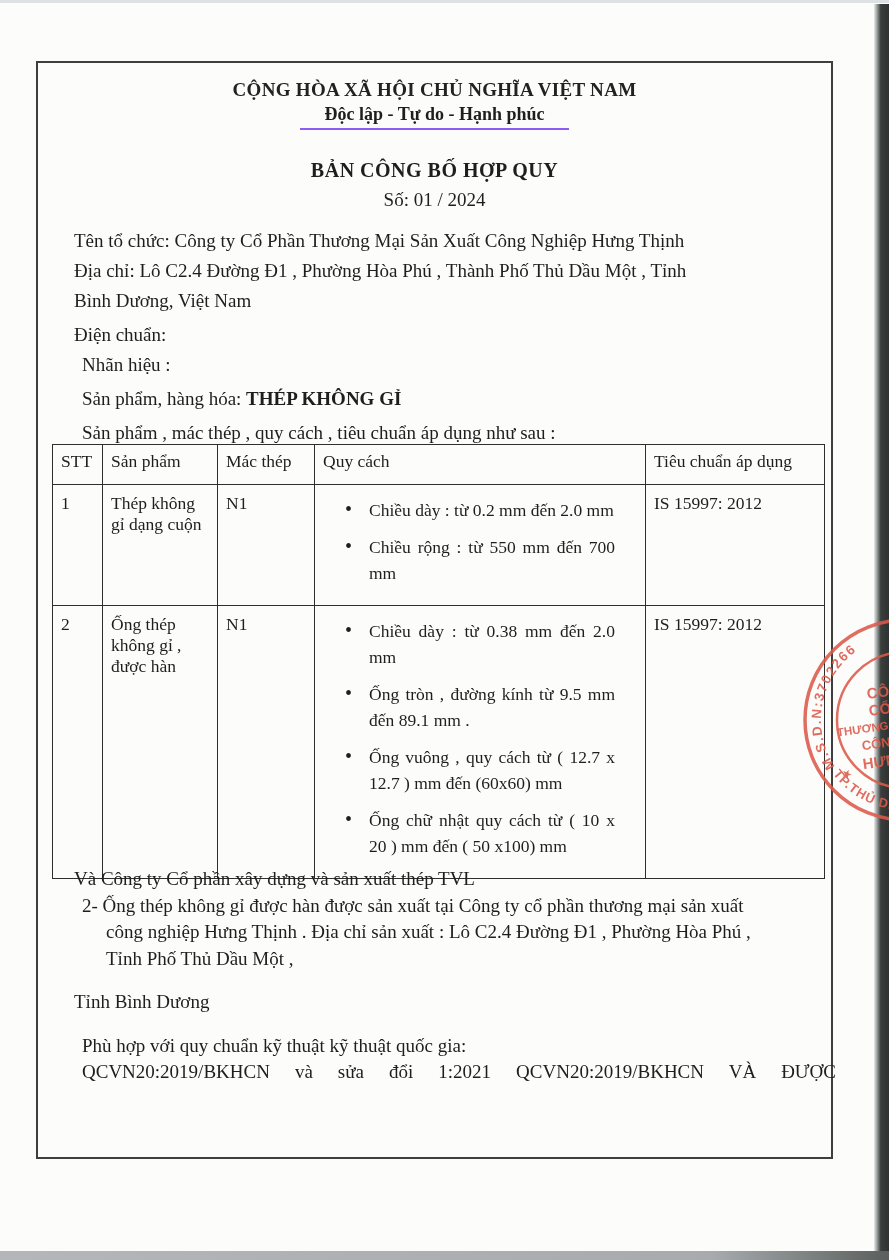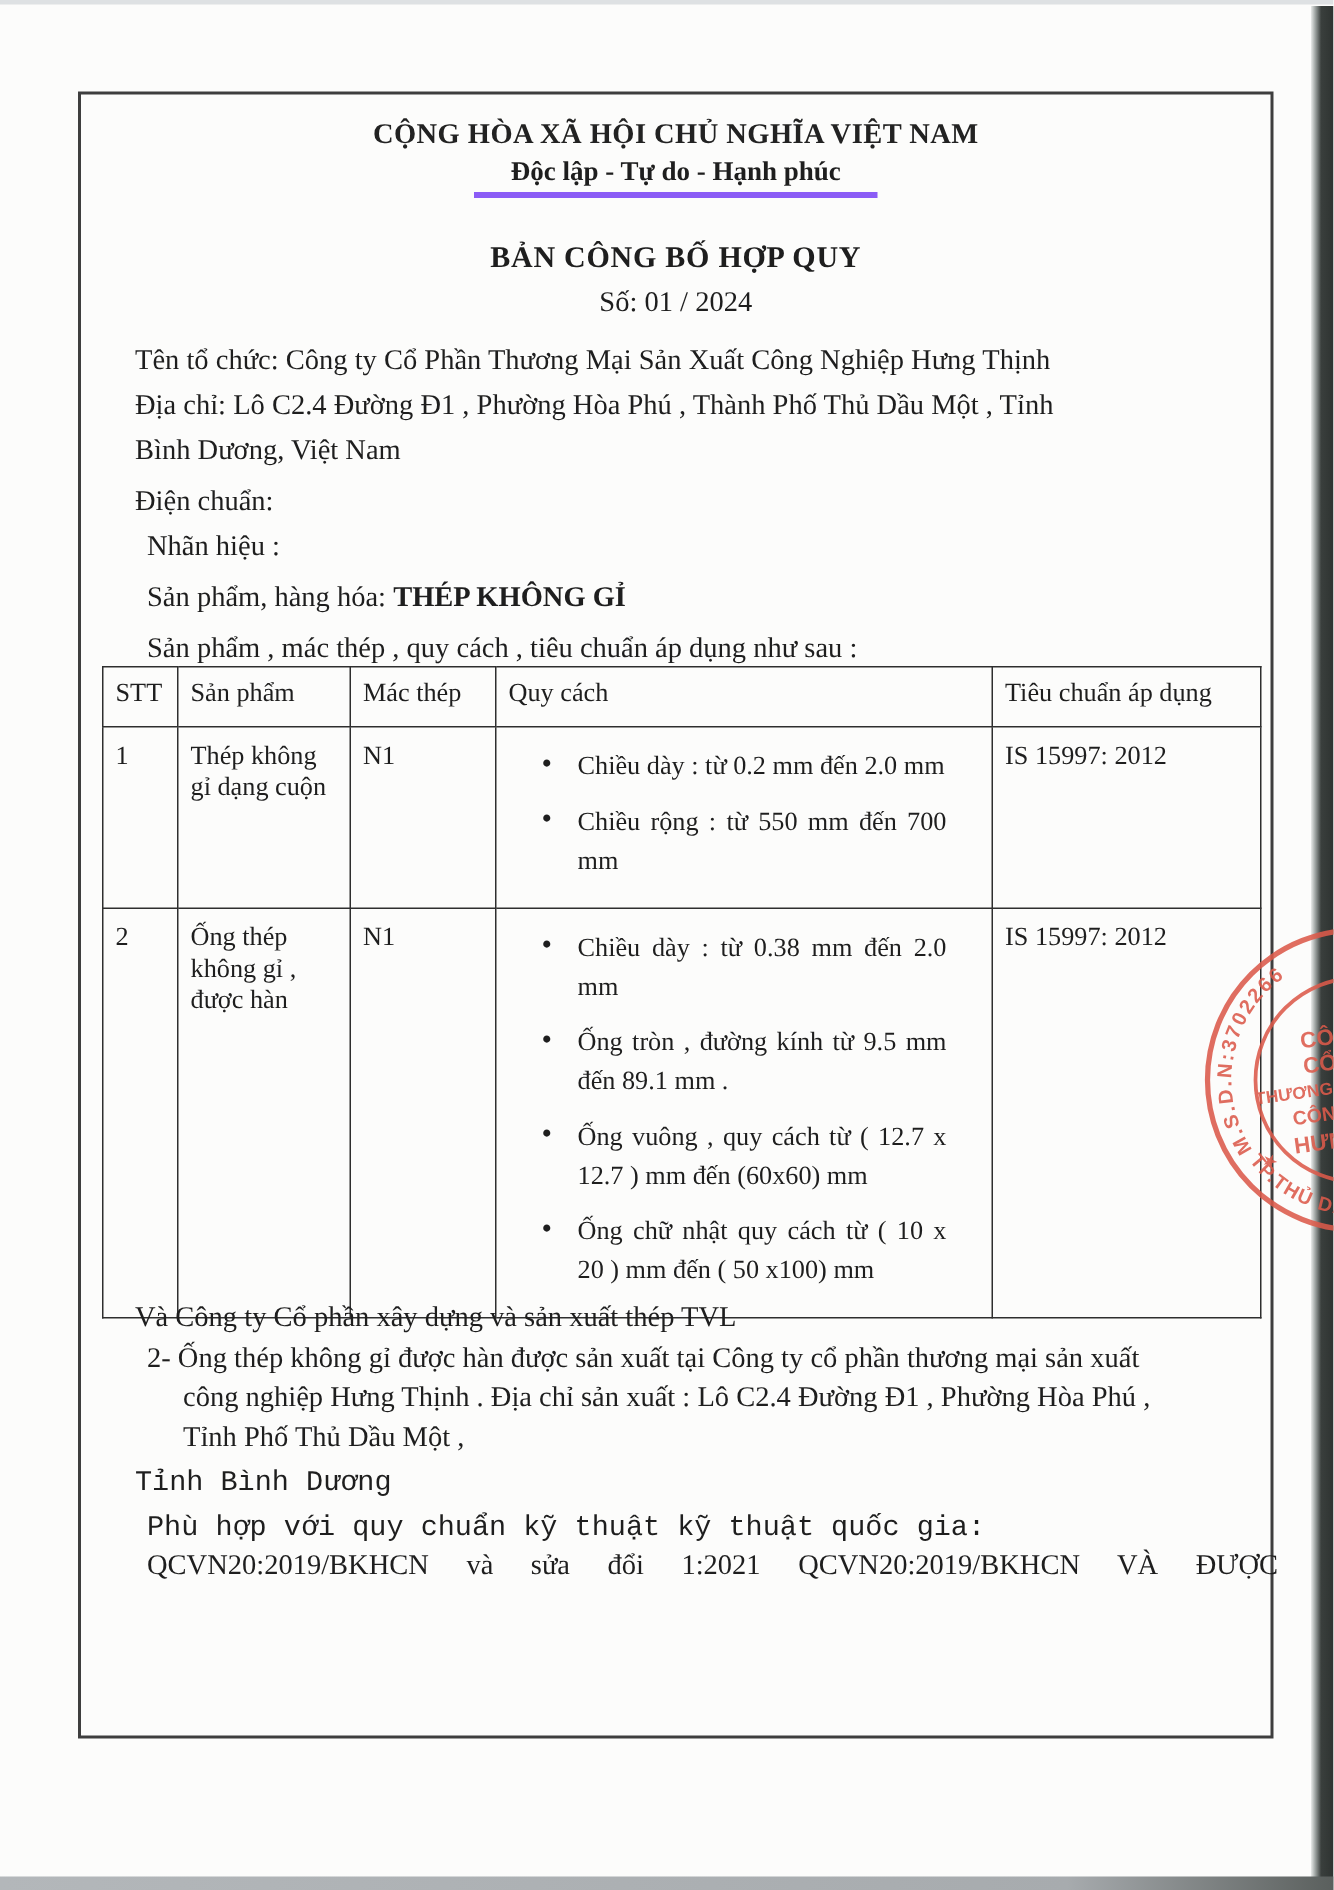--- a/index.html
+++ b/index.html
@@ -9,25 +9,25 @@
     font-family:"Liberation Serif","DejaVu Serif",serif;
     color:#1e1e1e;
   }
   
   .top-edge{position:absolute;left:0;top:0;width:889px;height:3px;background:#d2d6d8;opacity:.7;}
   .right-band{position:absolute;left:874px;top:4px;width:15px;height:1256px;
     background:linear-gradient(90deg,#e9ebea 0%,#9aa09e 20%,#3a3f3d 45%,#2e3331 100%);}
   .bottom-strip{position:absolute;left:0;top:1251px;width:889px;height:9px;
     background:linear-gradient(90deg,#b3b7ba 0%,#a7abae 80%,#5a5f5d 100%);}
   
-  .frame{position:absolute;left:52px;top:61px;width:797px;height:1098px;
+  .frame{position:absolute;left:36px;top:61px;width:797px;height:1098px;
     border:2px solid #3e3e3e;box-sizing:border-box;background:transparent;}
   .nat1{margin-top:16px;text-align:center;font-weight:bold;font-size:19px;letter-spacing:.3px;color:#222;}
   .nat2wrap{text-align:center;margin-top:3px;}
-  .nat2{display:inline-block;font-weight:bold;font-size:18px;padding:0 24px 3px 24px;border-bottom:4px solid #8b5cf6;}
+  .nat2{display:inline-block;font-weight:bold;font-size:18px;padding:0 24px 3px 24px;border-bottom:2px solid #8b5cf6;}
   .doc-title{margin-top:29px;text-align:center;font-weight:bold;font-size:20px;letter-spacing:.5px;}
   .doc-num{margin-top:7px;text-align:center;font-size:19px;}
   .info{position:absolute;left:36px;top:163px;width:740px;font-size:19px;line-height:30px;}
   .info .ind{padding-left:8px;}
   .bold{font-weight:bold;}
   .info .gap{margin-top:4px;}
   
   table.spec-table{position:absolute;left:14px;top:381px;border-collapse:collapse;table-layout:fixed;}
   table.spec-table td,table.spec-table th{
     border:1.6px solid #2e2e2e;vertical-align:top;font-size:17.5px;font-weight:normal;
@@ -42,21 +42,21 @@
   tr.r2 td{height:233px;}
   ul.specs{margin:4px 0 0 0;padding:0 22px 0 46px;list-style:none;}
   ul.specs li{position:relative;text-align:justify;line-height:26px;margin-bottom:11px;}
   ul.specs li::before{content:"\2022";position:absolute;left:-24px;top:-1px;font-size:20px;}
   
   .notes{position:absolute;left:36px;top:803px;width:762px;font-size:19px;line-height:26.5px;}
   .notes .ind8{padding-left:8px;}
   .notes .ind32{padding-left:32px;}
   .notes .jlast{text-align:justify;text-align-last:justify;}
   .notes .outdent{margin-left:-26px;}
-  .notes .mt{margin-top:3px;font-family:Liberation Mono, monospace;}
+  .notes .mt{margin-top:17px;}
   
   .stamp{position:absolute;left:792px;top:608px;width:230px;height:230px;opacity:.88;}
   .stamp text{font-family:"Liberation Sans","DejaVu Sans",sans-serif;font-weight:bold;}
 </style>
 </head>
 <body>
 
 <div class="top-edge"></div>
 <div class="right-band"></div>
 <div class="bottom-strip"></div>

